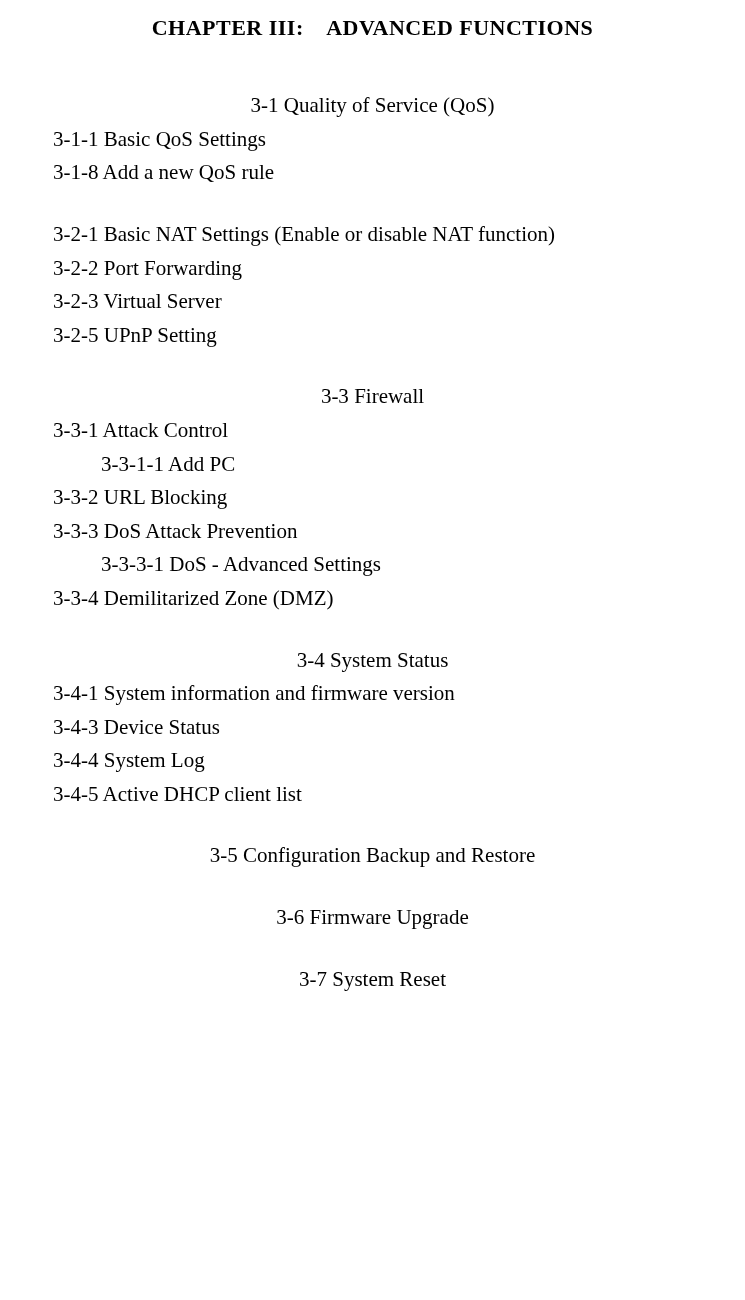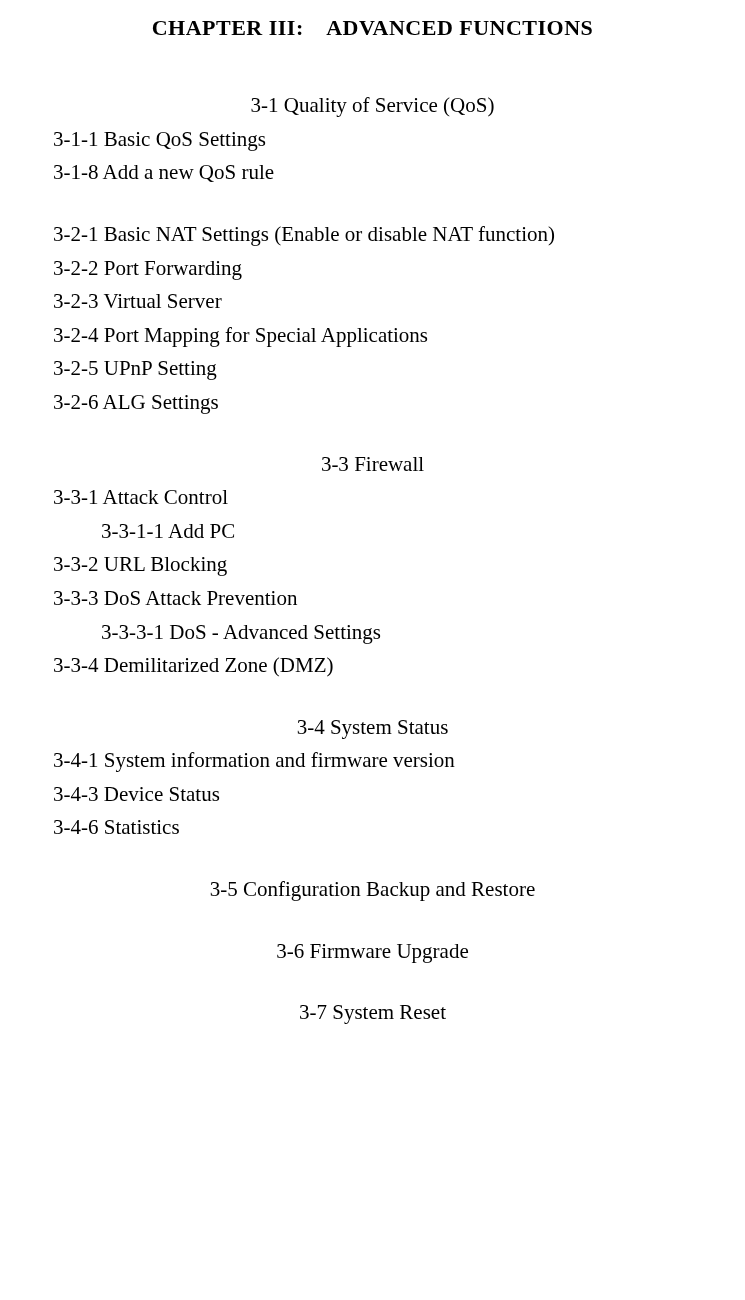--- a/index.html
+++ b/index.html
@@ -51,38 +51,37 @@
 <div id="toc">
     <div class="section">
       <div class="entry level0"><span>3-1</span> <span>Quality of Service (QoS)</span></div>
       <div class="entry level1"><span>3-1-1</span> <span>Basic QoS Settings</span></div>
       <div class="entry level1"><span>3-1-8</span> <span>Add a new QoS rule</span></div>
     </div>
     <div class="section">
       <div class="entry level1"><span>3-2-1</span> <span>Basic NAT Settings (Enable or disable NAT function)</span></div>
       <div class="entry level1"><span>3-2-2</span> <span>Port Forwarding</span></div>
       <div class="entry level1"><span>3-2-3</span> <span>Virtual Server</span></div>
-      <div class="entry level1"><span>3-2-4</span> <span>Port Mapping for Special Applications</span></div>
       <div class="entry level1"><span>3-2-5</span> <span>UPnP Setting</span></div>
-      <div class="entry level1"><span>3-2-6</span> <span>ALG Settings</span></div>
     </div>
     <div class="section">
       <div class="entry level0"><span>3-3</span> <span>Firewall</span></div>
       <div class="entry level1"><span>3-3-1</span> <span>Attack Control</span></div>
       <div class="entry level2"><span>3-3-1-1</span> <span>Add PC</span></div>
       <div class="entry level1"><span>3-3-2</span> <span>URL Blocking</span></div>
       <div class="entry level1"><span>3-3-3</span> <span>DoS Attack Prevention</span></div>
       <div class="entry level2"><span>3-3-3-1</span> <span>DoS - Advanced Settings</span></div>
       <div class="entry level1"><span>3-3-4</span> <span>Demilitarized Zone (DMZ)</span></div>
     </div>
     <div class="section">
       <div class="entry level0"><span>3-4</span> <span>System Status</span></div>
       <div class="entry level1"><span>3-4-1</span> <span>System information and firmware version</span></div>
       <div class="entry level1"><span>3-4-3</span> <span>Device Status</span></div>
-      <div class="entry level1"><span>3-4-6</span> <span>Statistics</span></div>
+      <div class="entry level1"><span>3-4-4</span> <span>System Log</span></div>
+      <div class="entry level1"><span>3-4-5</span> <span>Active DHCP client list</span></div>
     </div>
     <div class="section">
       <div class="entry level0"><span>3-5</span> <span>Configuration Backup and Restore</span></div>
     </div>
     <div class="section">
       <div class="entry level0"><span>3-6</span> <span>Firmware Upgrade</span></div>
     </div>
     <div class="section">
       <div class="entry level0"><span>3-7</span> <span>System Reset</span></div>
     </div>

